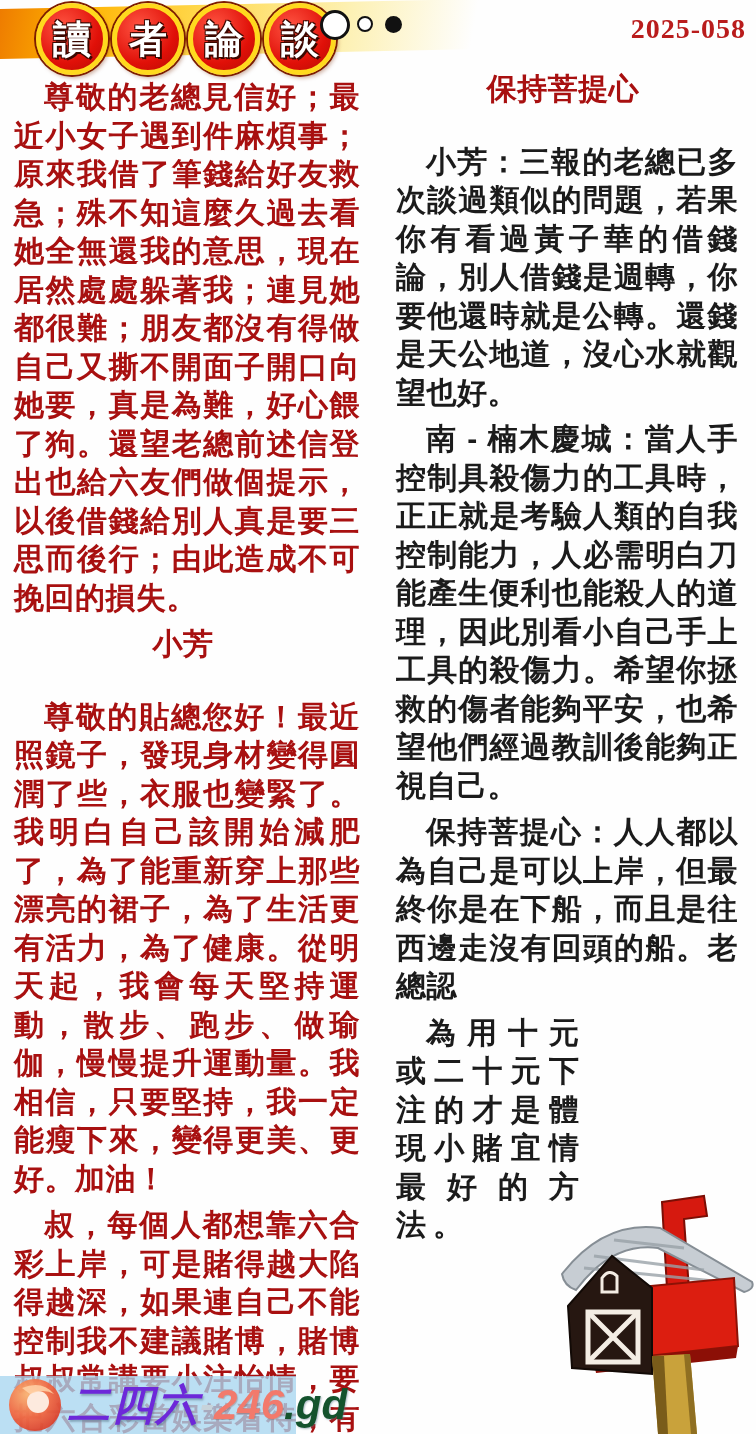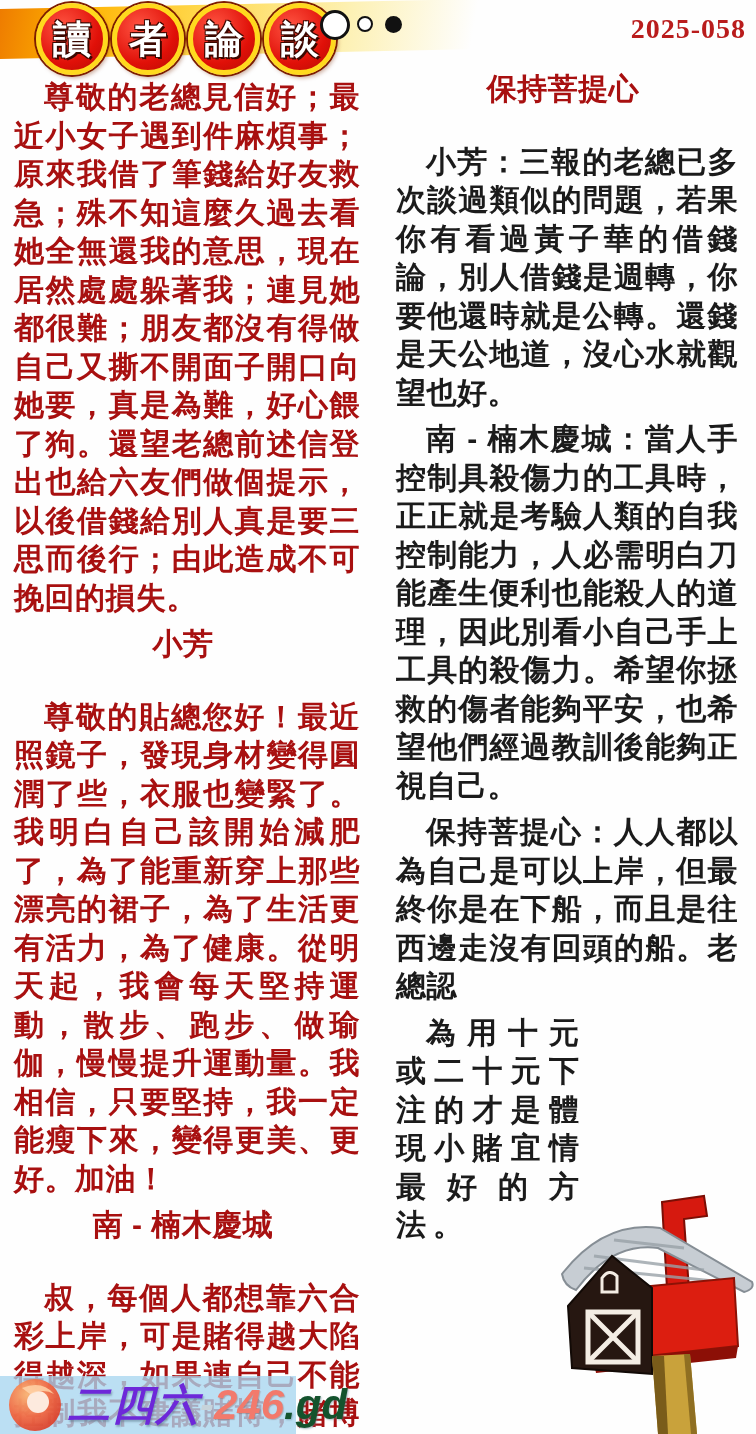--- a/index.html
+++ b/index.html
@@ -97,21 +97,20 @@
 <div class="circ circ-lg"></div>
 <div class="circ circ-sm"></div>
 <div class="circ circ-fill"></div>
 
 <div class="issue">2025-058</div>
 
 <div class="col col-left">
   <p>尊敬的老總見信好；最近小女子遇到件麻煩事；原來我借了筆錢給好友救急；殊不知這麼久過去看她全無還我的意思，現在居然處處躲著我；連見她都很難；朋友都沒有得做自己又撕不開面子開口向她要，真是為難，好心餵了狗。還望老總前述信登出也給六友們做個提示，以後借錢給別人真是要三思而後行；由此造成不可挽回的損失。</p>
   <div class="sig">小芳</div>
   <p>尊敬的貼總您好！最近照鏡子，發現身材變得圓潤了些，衣服也變緊了。我明白自己該開始減肥了，為了能重新穿上那些漂亮的裙子，為了生活更有活力，為了健康。從明天起，我會每天堅持運動，散步、跑步、做瑜伽，慢慢提升運動量。我相信，只要堅持，我一定能瘦下來，變得更美、更好。加油！</p>
-  <div class="sig">南 - 楠木慶城</div>
   <p>叔，每個人都想靠六合彩上岸，可是賭得越大陷得越深，如果連自己不能控制我不建議賭博，賭博叔叔常講要小注怡情，要把六合彩當娛樂看待，有心水就買一</p>
 </div>
 
 <div class="col col-right">
   <div class="sig">保持菩提心</div>
   <p class="black mb">小芳：三報的老總已多次談過類似的問題，若果你有看過黃子華的借錢論，別人借錢是週轉，你要他還時就是公轉。還錢是天公地道，沒心水就觀望也好。</p>
   <p class="black mb">南 - 楠木慶城：當人手控制具殺傷力的工具時，正正就是考驗人類的自我控制能力，人必需明白刀能產生便利也能殺人的道理，因此別看小自己手上工具的殺傷力。希望你拯救的傷者能夠平安，也希望他們經過教訓後能夠正視自己。</p>
   <p class="black">保持菩提心：人人都以為自己是可以上岸，但最終你是在下船，而且是往西邊走沒有回頭的船。老總認</p>
   <p class="black narrow">為用十元或二十元下注的才是體現小賭宜情最好的方法。</p>
 </div>

